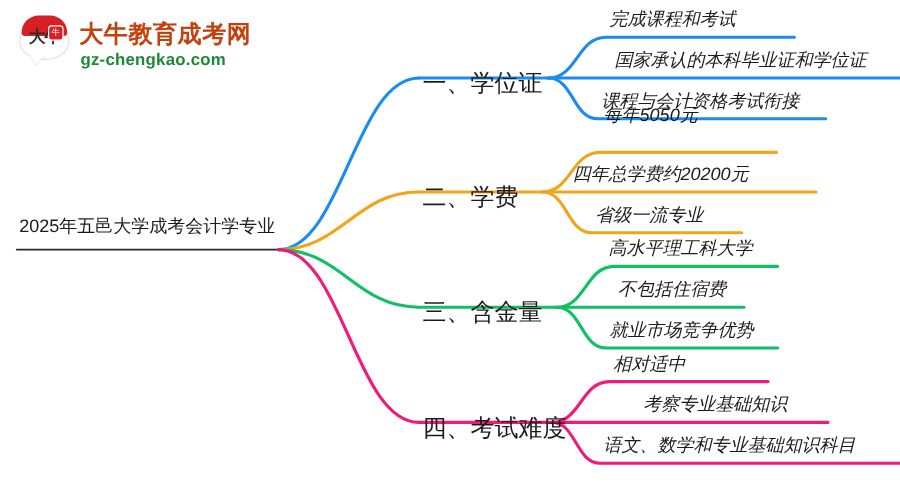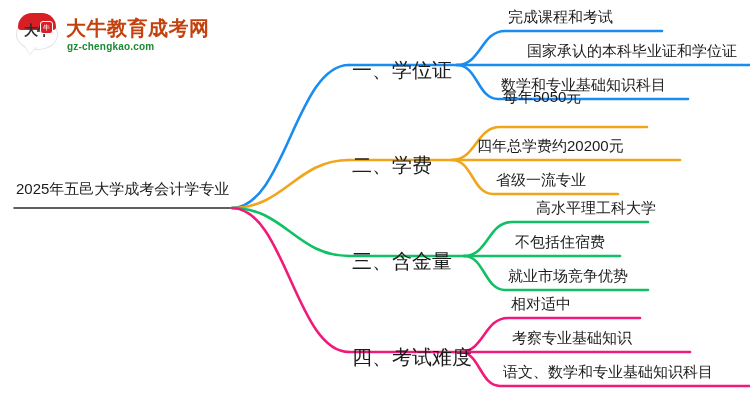--- a/index.html
+++ b/index.html
@@ -37,20 +37,21 @@
     font-size: 15px;
     letter-spacing: 0px;
     text-align: right;
   }
   .l1-label {
     font-size: 20px;
     margin-top: 22px;
   }
   .leaf-label {
     font-size: 15px;
+    font-style: italic;
   }
   
   .logo-wrap {
     position: absolute;
     left: 14px;
     top: 8px;
     width: 200px;
     height: 50px;
   }
   .logo-badge {
@@ -122,21 +123,21 @@
     top: 7px;
     font-size: 20px;
     font-weight: bold;
     color: #c2410c;
     letter-spacing: 0.5px;
   }
   .logo-url {
     position: absolute;
     left: 53px;
     top: 33px;
-    font-size: 10px;
+    font-size: 14px;
     font-weight: bold;
     color: #1a8a34;
     letter-spacing: 0.2px;
   }
 </style>
 </head>
 <body>
 
 <div id="mindmap-root">
 
@@ -175,29 +176,29 @@
         <path d="M 460 352 C 484 352, 484 318, 508 318 L 640 318" stroke="#f01a7a" stroke-width="2.6" fill="none" stroke-linecap="round"></path>
         <path d="M 460 352 L 690 352" stroke="#f01a7a" stroke-width="2.6" fill="none" stroke-linecap="round"></path>
         <path d="M 460 352 C 480 352, 480 386, 500 386 L 750 386" stroke="#f01a7a" stroke-width="2.6" fill="none" stroke-linecap="round"></path>
       </g>
   </svg>
 
   <div id="text-layer">
       <div class="node-text root-label" style="left: 16px; top: 196px; transform: translateY(-100%);">2025年五邑大学成考会计学专业</div>
       <div class="node-text l1-label" style="left: 352px; top: 58px; transform: translateY(-100%);">一、学位证</div>
       <div class="node-text leaf-label" style="left: 508px; top: 24px; transform: translateY(-100%);">完成课程和考试</div>
-      <div class="node-text leaf-label" style="left: 512px; top: 58px; transform: translateY(-100%); margin-left: 15px;">国家承认的本科毕业证和学位证</div>
-      <div class="node-text leaf-label" style="left: 501px; top: 92px; transform: translateY(-100%);">数学和专业基础知识科目</div>
+      <div class="node-text leaf-label" style="left: 512px; top: 58px; transform: translateY(-100%);">国家承认的本科毕业证和学位证</div>
+      <div class="node-text leaf-label" style="left: 501px; top: 92px; transform: translateY(-100%);">课程与会计资格考试衔接</div>
       <div class="node-text l1-label" style="left: 352px; top: 153px; transform: translateY(-100%);">二、学费</div>
       <div class="node-text leaf-label" style="left: 503px; top: 104px; transform: translateY(-100%);">每年5050元</div>
       <div class="node-text leaf-label" style="left: 477px; top: 153px; transform: translateY(-100%);">四年总学费约20200元</div>
       <div class="node-text leaf-label" style="left: 496px; top: 187px; transform: translateY(-100%);">省级一流专业</div>
       <div class="node-text l1-label" style="left: 352px; top: 249px; transform: translateY(-100%);">三、含金量</div>
-      <div class="node-text leaf-label" style="left: 536px; top: 215px; transform: translateY(-100%);">高水平理工科大学</div>
+      <div class="node-text leaf-label" style="left: 507px; top: 215px; transform: translateY(-100%);">高水平理工科大学</div>
       <div class="node-text leaf-label" style="left: 515px; top: 249px; transform: translateY(-100%);">不包括住宿费</div>
       <div class="node-text leaf-label" style="left: 508px; top: 283px; transform: translateY(-100%);">就业市场竞争优势</div>
       <div class="node-text l1-label" style="left: 352px; top: 345px; transform: translateY(-100%);">四、考试难度</div>
       <div class="node-text leaf-label" style="left: 511px; top: 311px; transform: translateY(-100%);">相对适中</div>
-      <div class="node-text leaf-label" style="left: 512px; top: 345px; transform: translateY(-100%);">考察专业基础知识</div>
+      <div class="node-text leaf-label" style="left: 536px; top: 345px; transform: translateY(-100%);">考察专业基础知识</div>
       <div class="node-text leaf-label" style="left: 503px; top: 379px; transform: translateY(-100%);">语文、数学和专业基础知识科目</div>
     </div>
 
 </div>
 
 </body></html>

